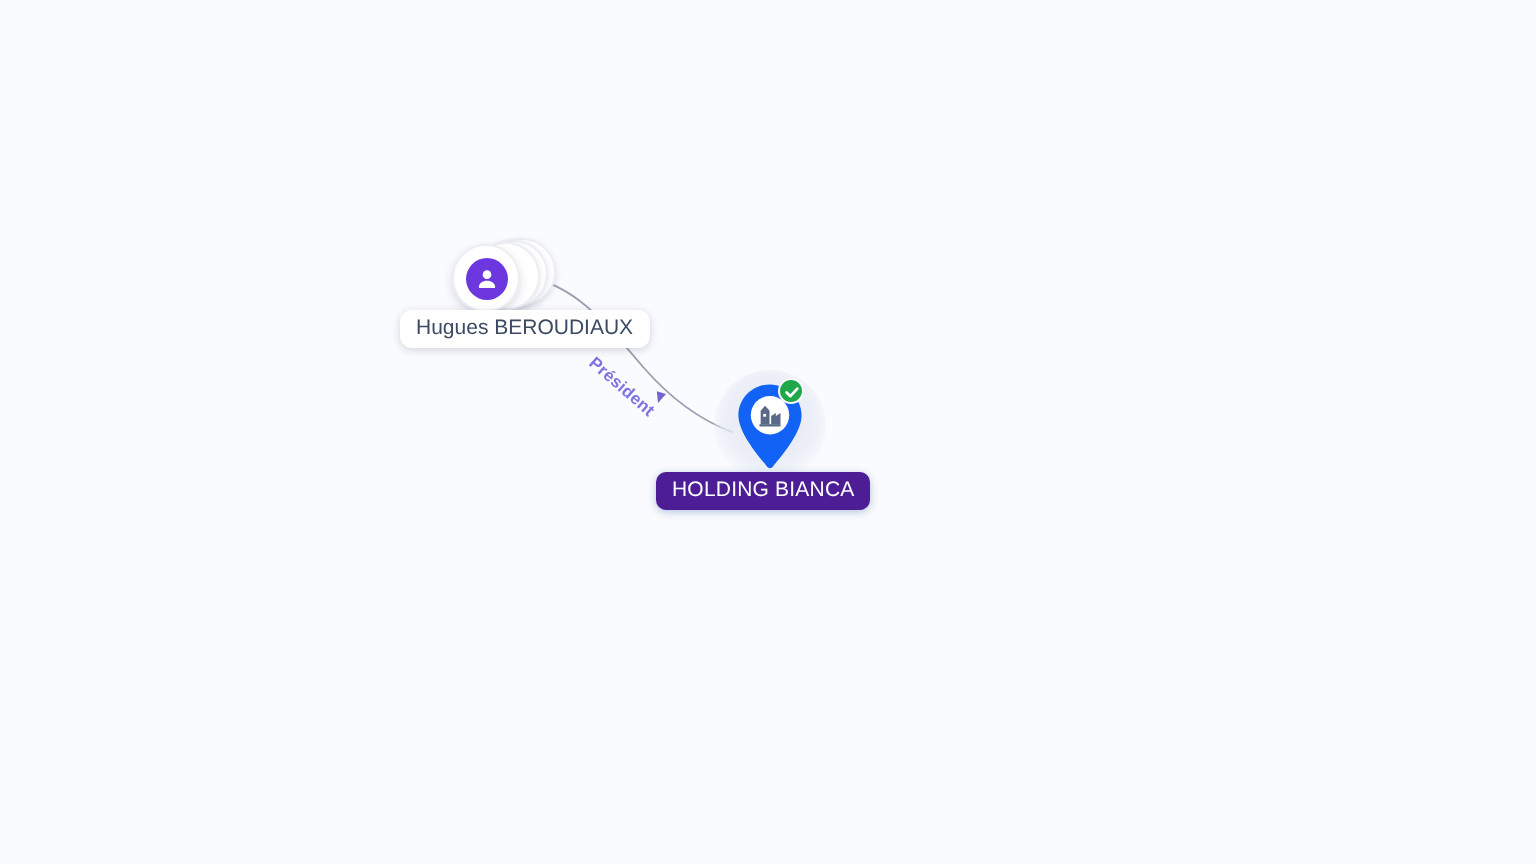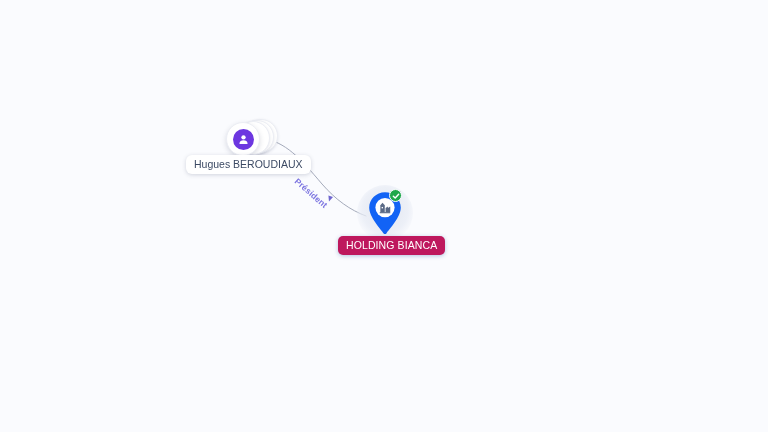--- a/index.html
+++ b/index.html
@@ -84,21 +84,21 @@
     background: #6d37e0;
     display: flex;
     align-items: center;
     justify-content: center;
   }
   .avatar-disc svg { display: block; }
 
   
   .person-label {
     position: absolute;
-    left: 186px;
+    left: 200px;
     top: 155px;
     padding: 3px 8px 4px 8px;
     background: #ffffff;
     border-radius: 6px;
     box-shadow: 0 1px 4px rgba(45,55,90,.20);
     font-size: 10.5px;
     color: #3c4a64;
     white-space: nowrap;
     line-height: 12px;
   }
@@ -151,24 +151,24 @@
     display: flex;
     align-items: center;
     justify-content: center;
     box-sizing: border-box;
   }
   .verified-badge svg { display: block; }
 
   
   .company-label {
     position: absolute;
-    left: 338px;
+    left: 328px;
     top: 236px;
     padding: 3px 8px 4px 8px;
-    background: #be185d;
+    background: #4c1d95;
     border-radius: 5px;
     box-shadow: 0 1px 4px rgba(18,70,150,.30);
     font-size: 10.5px;
     font-weight: 400;
     color: #ffffff;
     white-space: nowrap;
     line-height: 12px;
     letter-spacing: .1px;
   }
 </style>

